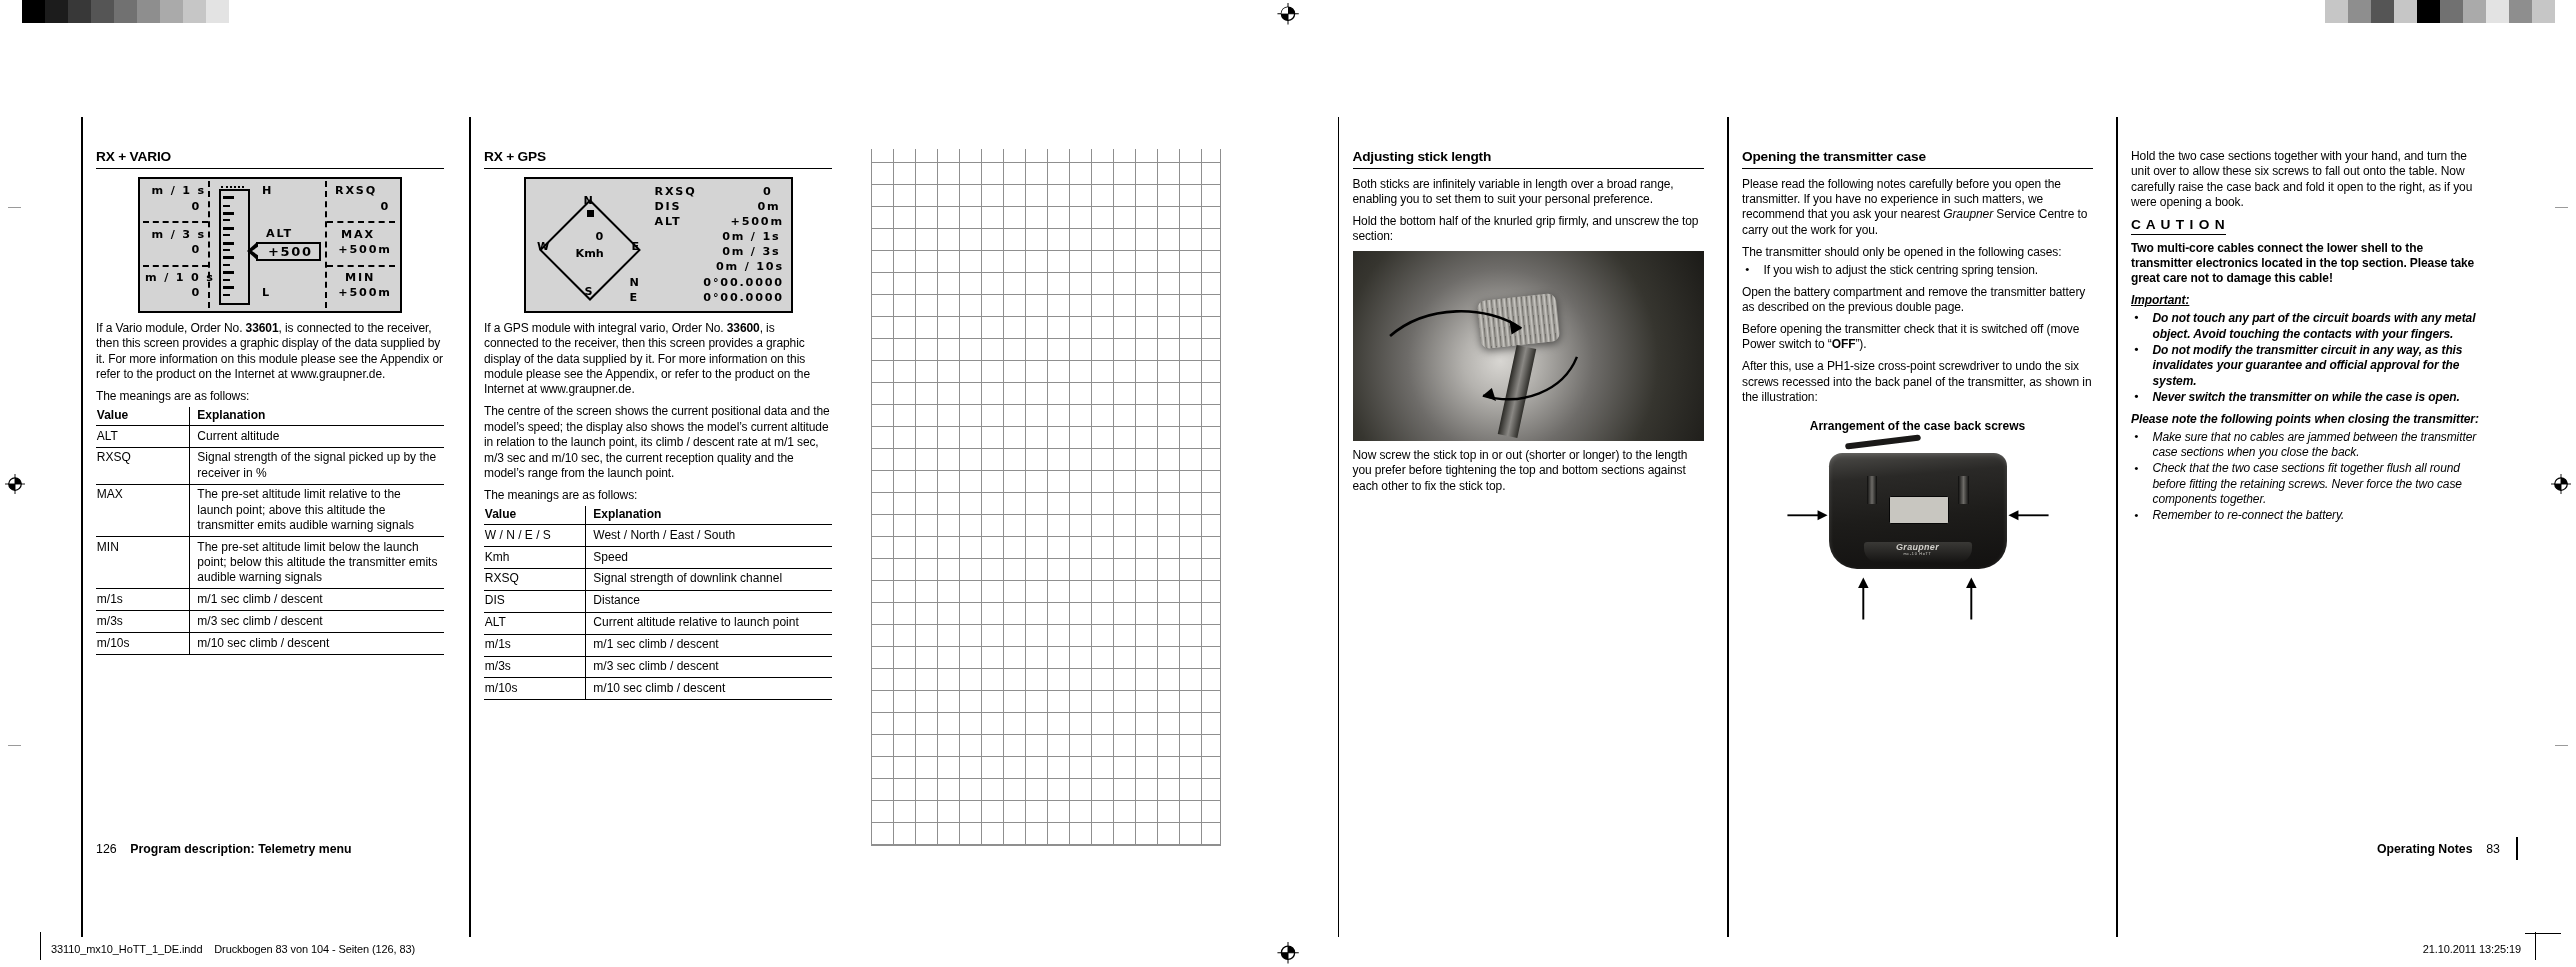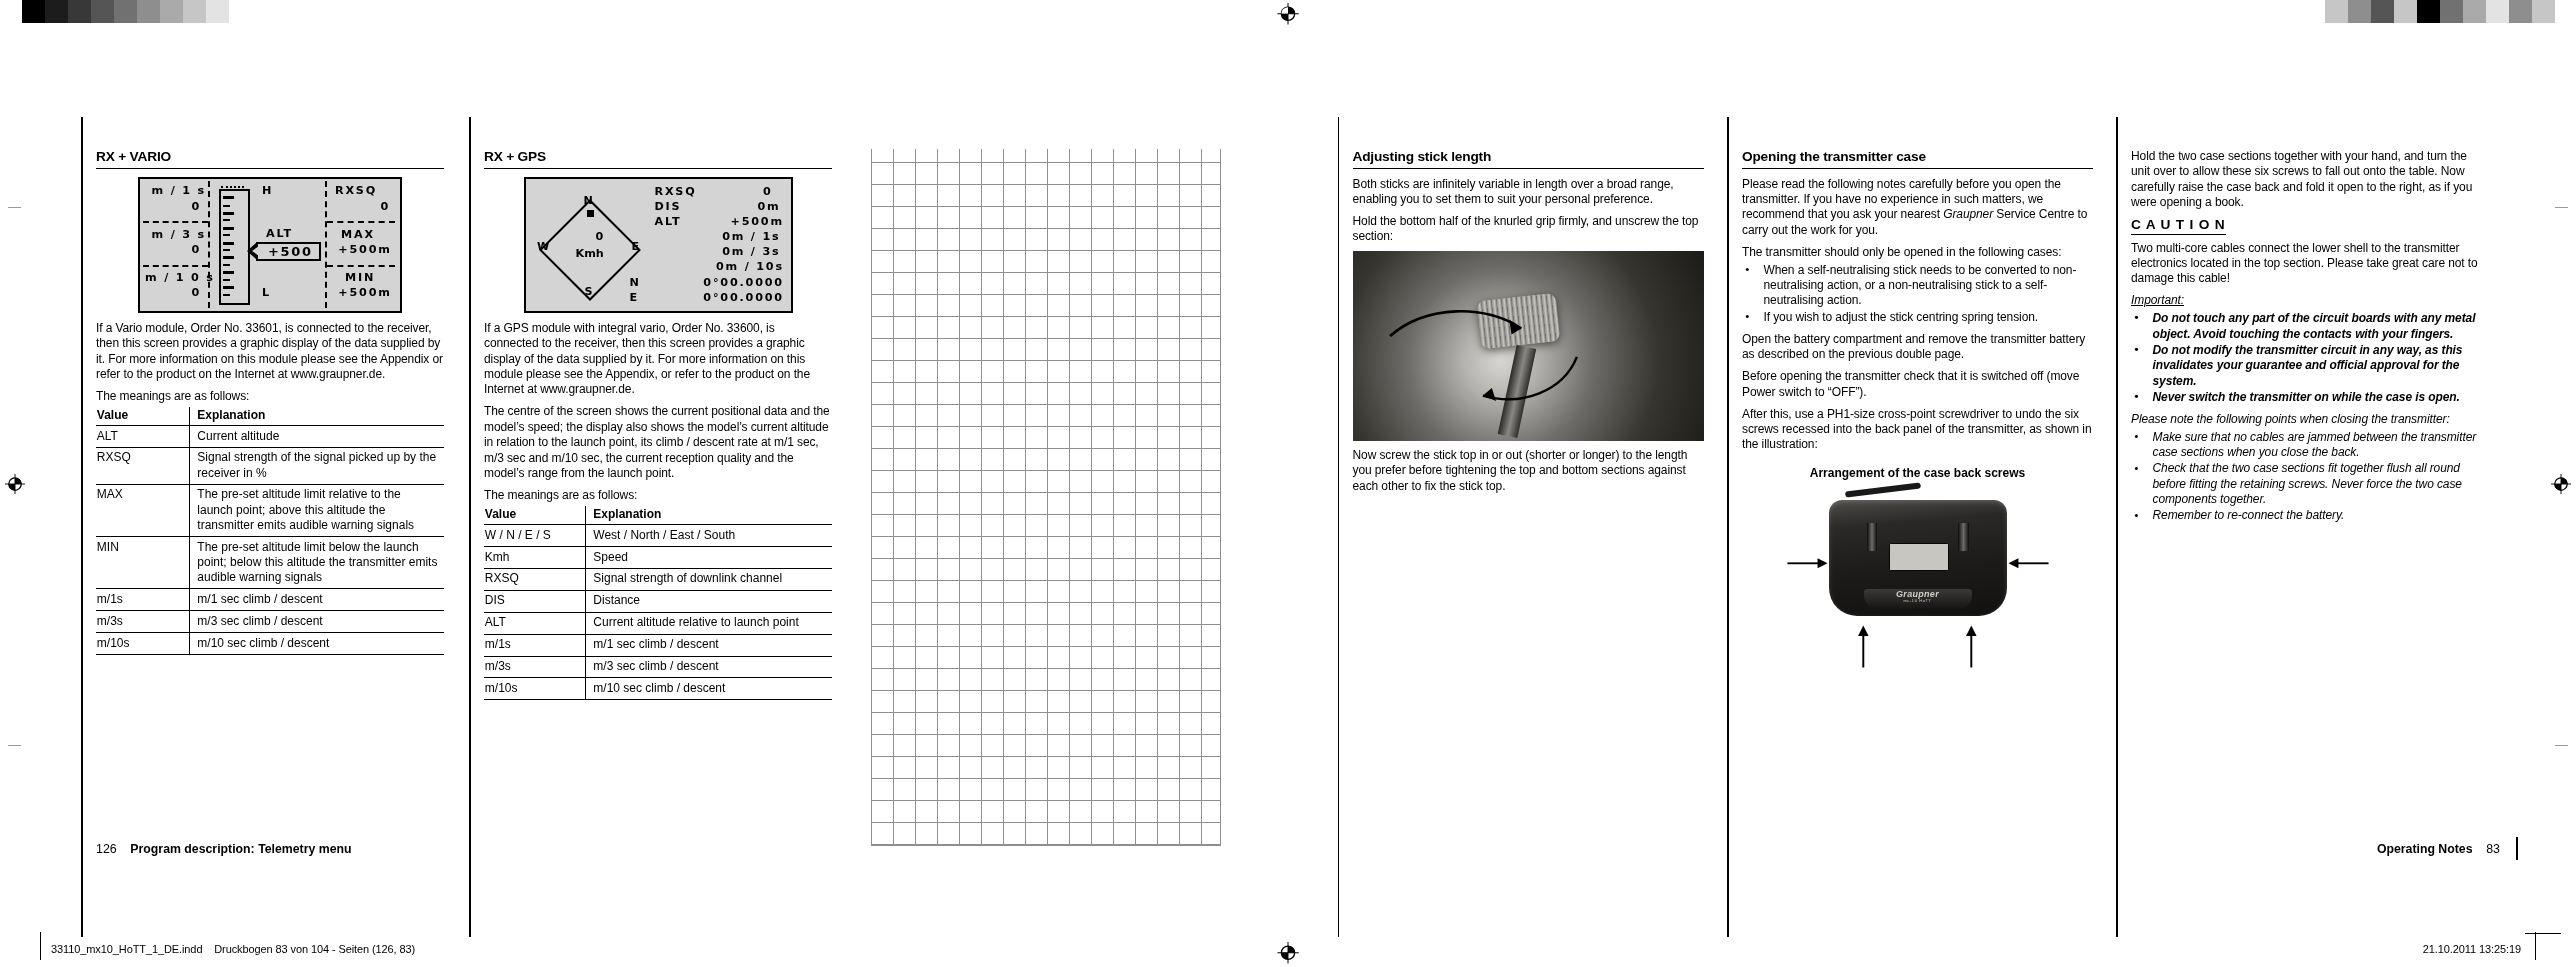--- a/index.html
+++ b/index.html
@@ -62,21 +62,21 @@
   }
   .rule { border-bottom: 1.7px solid #000; margin-bottom: 7.5px; }
 
   p.body {
     font-size: 12px;
     line-height: 1.285;
     margin: 0 0 6.6px 0;
     letter-spacing: -0.1px;
   }
   p.body.tight { margin-bottom: 2.5px; }
-  .b { font-weight: normal; }
+  .b { font-weight: bold; }
   .i { font-style: italic; }
 
   
   ul.bul { list-style: none; margin: 0 0 6.6px 0; padding: 0; }
   ul.bul > li {
     font-size: 12px;
     line-height: 1.285;
     position: relative;
     padding-left: 21.5px;
     margin-bottom: 0.8px;
@@ -584,21 +584,20 @@
   </div>
 
   <div class="col" style="left:411px; top:98px; width:351px;">
     <h2 class="head">Opening the transmitter case</h2>
     <div class="rule"></div>
 
     <p class="body"><span>Please read the following notes carefully before you open the transmitter. If you have no experience in such matters, we recommend that you ask your nearest </span><span class="i">Graupner</span><span> Service Centre to carry out the work for you.</span></p>
     <p class="body tight">The transmitter should only be opened in the following cases:</p>
 
     <ul class="bul">
-      <li>When a self-neutralising stick needs to be converted to non-neutralising action, or a non-neutralising stick to a self-neutralising action.</li>
       <li>If you wish to adjust the stick centring spring tension.</li>
     </ul>
 
     <p class="body">Open the battery compartment and remove the transmitter battery as described on the previous double page.</p>
     <p class="body"><span>Before opening the transmitter check that it is switched off (move Power switch to “</span><span class="b">OFF</span><span>”).</span></p>
     <p class="body">After this, use a PH1-size cross-point screwdriver to undo the six screws recessed into the back panel of the transmitter, as shown in the illustration:</p>
 
     <div class="caption">Arrangement of the case back screws</div>
 
     <div class="photo-tx">

